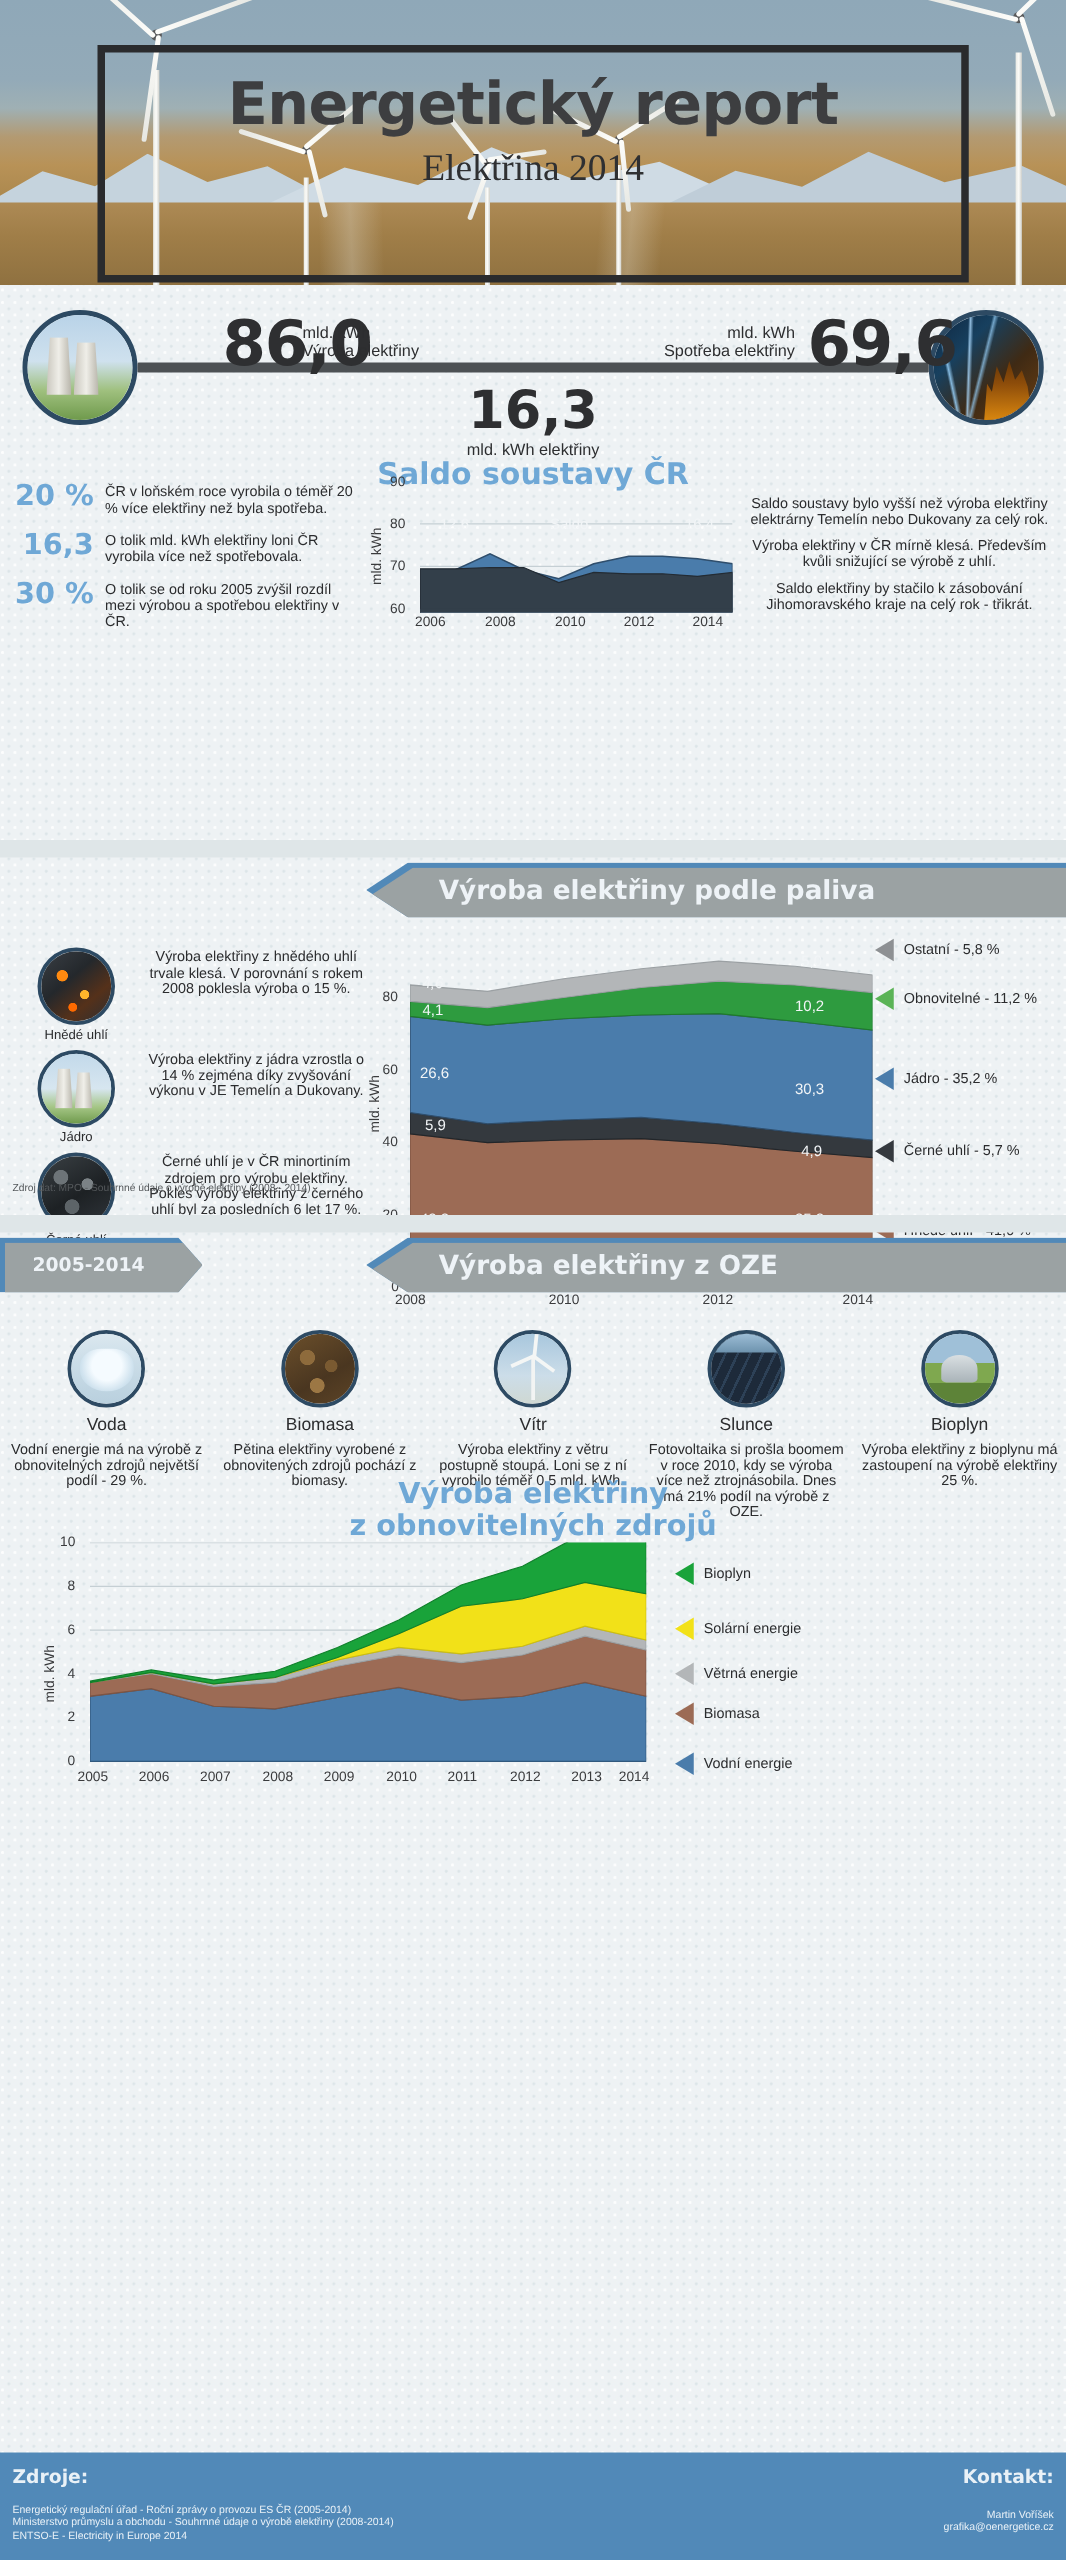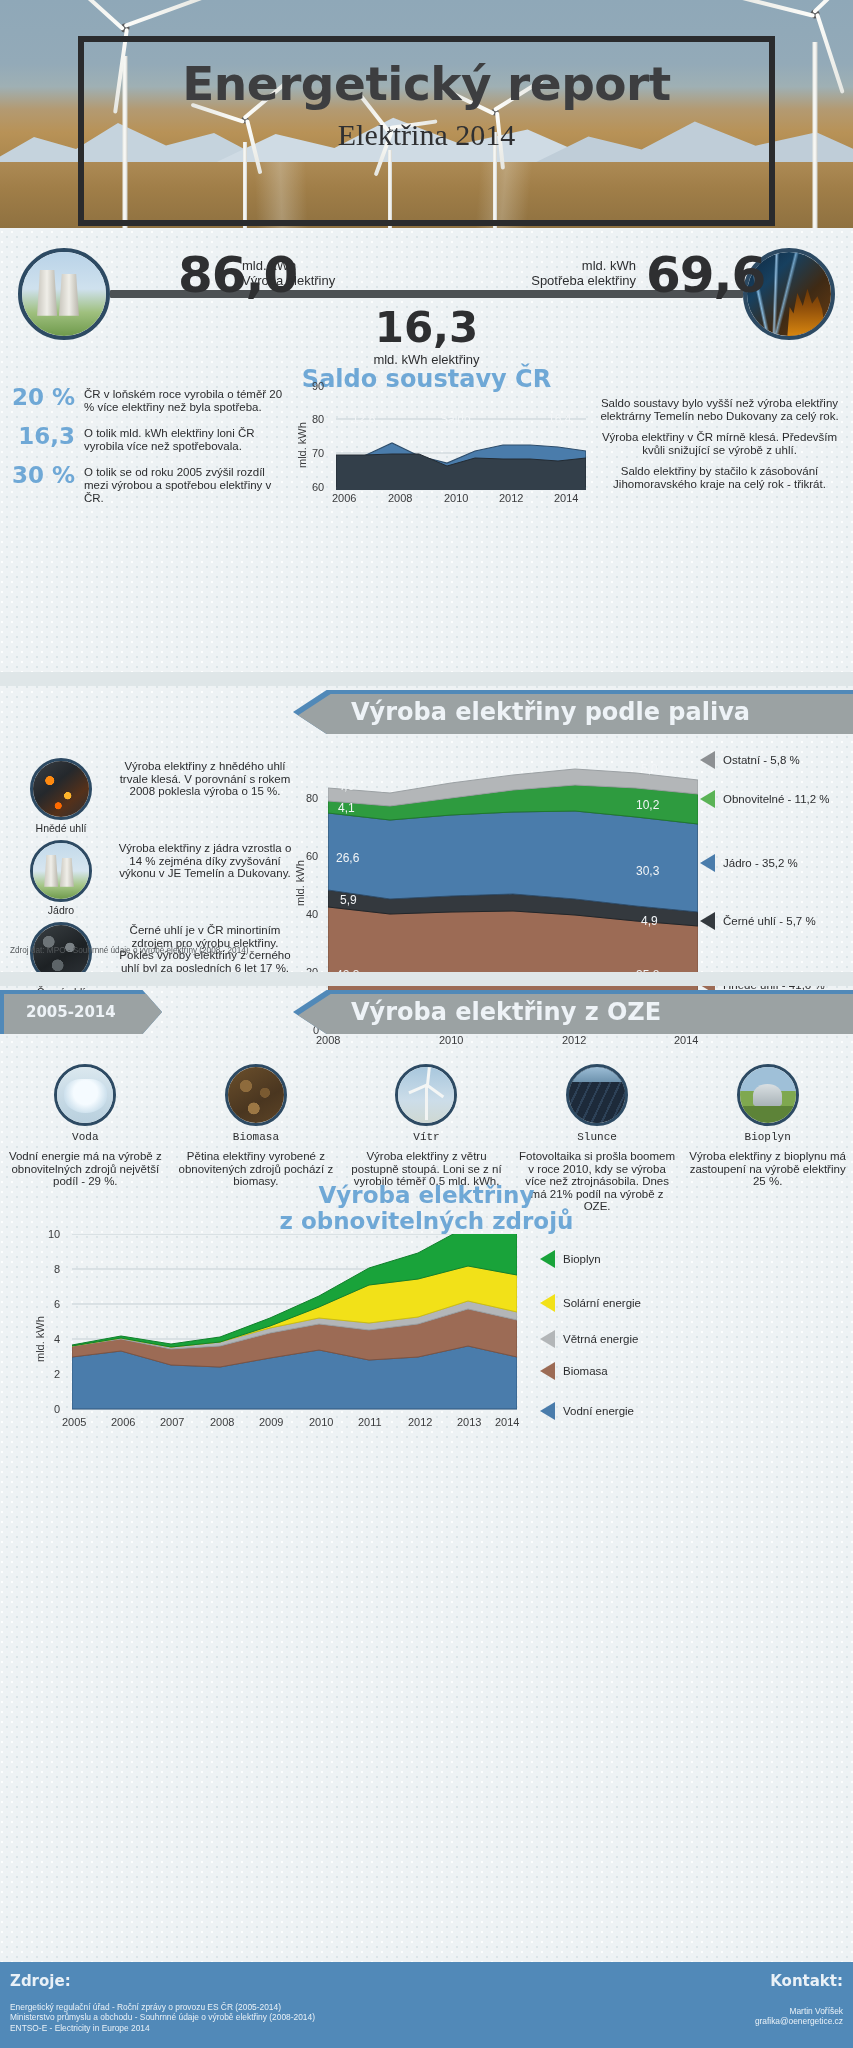--- a/index.html
+++ b/index.html
@@ -177,21 +177,21 @@
   .ribbon:after{
     content:""; position:absolute; left:4px; right:-4px; top:4px; bottom:-4px;
     background:#9ba2a3; z-index:-1;
   }
   .rib-left {
     left:0; width:162px; padding-left:26px; font-size:15px;
     clip-path: polygon(0 0, 88% 0, 100% 50%, 88% 100%, 0 100%);
   }
   .rib-left:after{ clip-path: polygon(0 0, 88% 0, 100% 50%, 88% 100%, 0 100%); }
   .rib-right {
-    right:0; width:560px; padding-left:58px; font-size:24px;
+    right:0; width:560px; padding-left:58px; font-size:21px;
     clip-path: polygon(6% 0, 100% 0, 100% 100%, 6% 100%, 0 50%);
   }
   .rib-right:after{ clip-path: polygon(6% 0, 100% 0, 100% 100%, 6% 100%, 0 50%); }
 
   
   .sec2 { position:absolute; left:0; top:684px; width:853px; height:294px; }
   .fuel-list { position:absolute; left:8px; top:74px; width:288px; }
   .fuel-row { position:relative; height:82px; }
   .ficon {
     position:absolute; left:22px; top:0; width:62px; height:62px;
@@ -258,21 +258,21 @@
   .src-note { position:absolute; left:10px; top:262px; font-size:8.2px; color:#54585b; }
 
   
   .sec3 { position:absolute; left:0; top:986px; width:853px; height:480px; }
   .oze-icons { position:absolute; left:0; top:78px; width:853px; display:flex; }
   .oze-col { flex:1 1 0; text-align:center; padding:0 6px; }
   .oze-circ {
     width:62px; height:62px; margin:0 auto; border-radius:50%;
     border:3px solid #2d4a63; overflow:hidden;
   }
-  .oze-cap { font-size:11px; color:#2b2c2e; margin-top:5px;font-family:Liberation Mono, monospace; }
+  .oze-cap { font-size:14px; color:#2b2c2e; margin-top:5px; }
   .oze-txt { font-size:11.5px; line-height:12.6px; color:#2b2c2e; margin-top:7px; }
   .oze-title {
     position:absolute; left:0; right:0; top:196px; text-align:center;
     font-size:23px; font-weight:bold; color:#6fa8d6; line-height:26px;
     font-family:"DejaVu Sans", sans-serif;
   }
   .oze-chart { position:absolute; left:40px; top:248px; width:485px; height:200px; }
   .legend-o { position:absolute; left:540px; top:248px; width:300px; }
 
   

